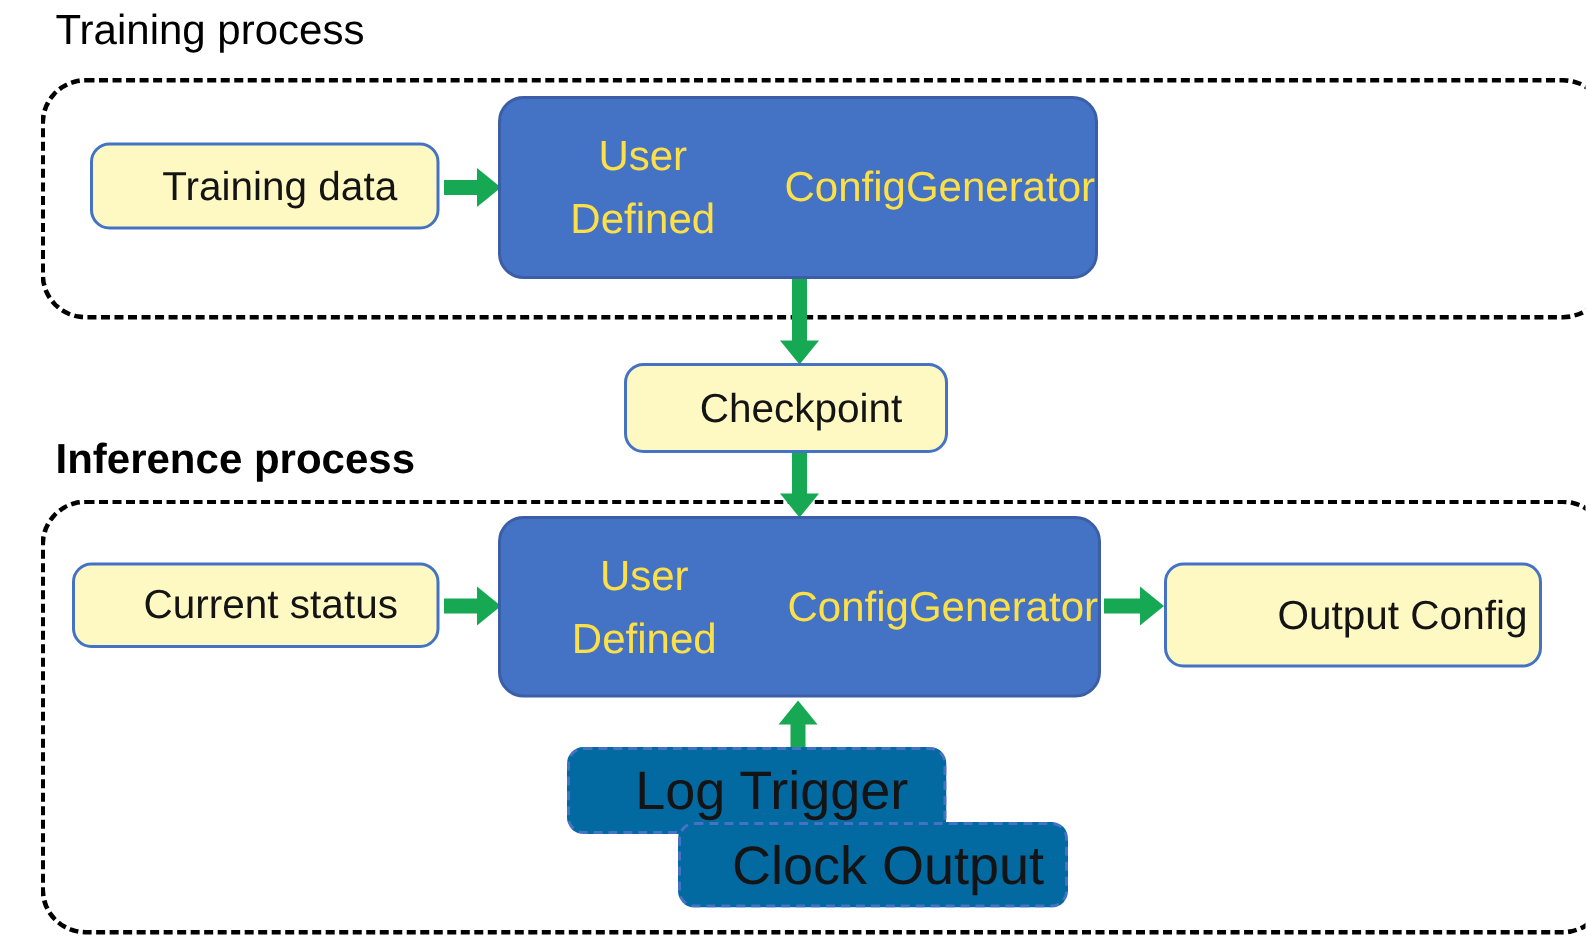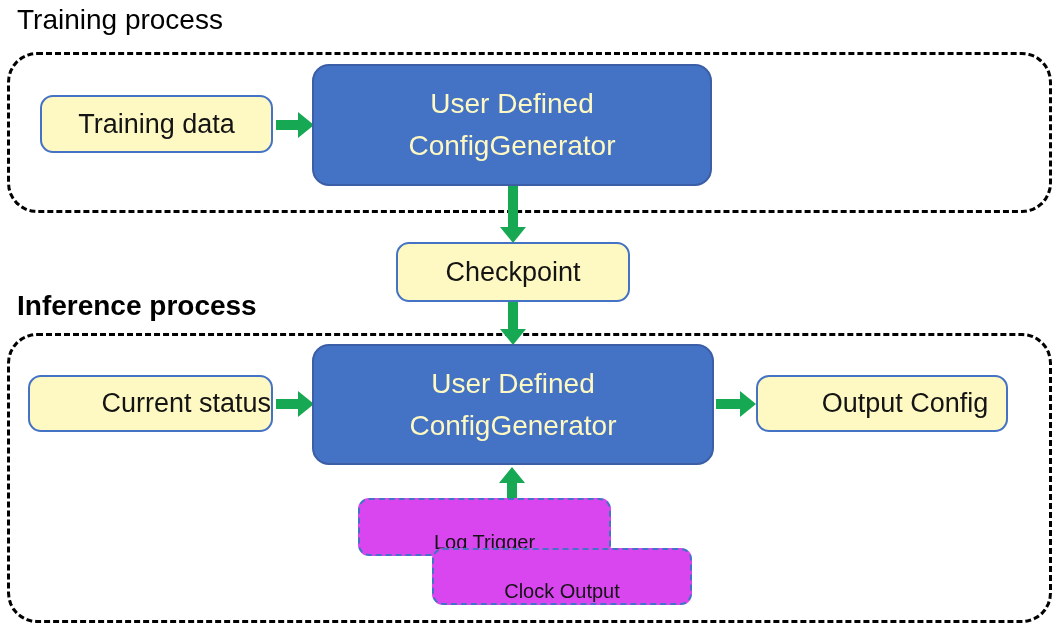--- a/index.html
+++ b/index.html
@@ -5,21 +5,21 @@
   html,body{margin:0;padding:0;}
   body{
     position:relative;
     width:1057px;height:631px;
     background:#ffffff;
     font-family:"Liberation Sans",sans-serif;
     color:#141414;
     overflow:hidden;
     box-sizing:border-box;
   }
-  *{box-sizing:border-box;}
+  *{box-sizing:border-box;margin-left:20px;}
   :root{
     --blue:#4472C4;
     --blue-border:#3B5EA6;
     --green:#17A853;
     --ink:#000000;
   }
   .section-label{
     position:absolute;
     font-size:28px;
     color:var(--ink);
@@ -38,33 +38,33 @@
     border-radius:13px;
     display:flex;align-items:center;justify-content:center;
     font-size:27px;
     color:#141414;
   }
   .blue-box{
     position:absolute;
     background:var(--blue);
     border:2px solid var(--blue-border);
     border-radius:17px;
-    display:flex;flex-direction:column;align-items:center;justify-content:center;
-    color:#fef9c3;
+    display:flex;flex-direction:row;align-items:center;justify-content:center;
+    color:#fde047;
     font-size:28px;
     line-height:42px;
     text-align:center;
   }
   .trigger-box{
     position:absolute;
-    background:#d946ef;
+    background:#0369a1;
     border:2px dashed var(--blue);
     border-radius:11px;
-    display:flex;align-items:flex-end;justify-content:center;
-    font-size:20px;
+    display:flex;align-items:center;justify-content:center;
+    font-size:36px;
     color:#141414;
   }
   .arrow-shaft{
     position:absolute;
     background:var(--green);
   }
   .arrow-head{
     position:absolute;
     width:0;height:0;
   }
@@ -115,34 +115,34 @@
 
 <div class="white-box" style="left:40px;top:95px;width:233px;height:58px;">
   <span>Training data</span>
 </div>
 
 <div class="blue-box" style="left:312px;top:64px;width:400px;height:122px;">
   <span>User Defined</span>
   <span>ConfigGenerator</span>
 </div>
 
-<div class="white-box" style="left:396px;top:242px;width:234px;height:60px;">
+<div class="white-box" style="left:396px;top:242px;width:216px;height:60px;">
   <span>Checkpoint</span>
 </div>
 
-<div class="white-box" style="left:28px;top:375px;width:245px;height:57px;justify-content:flex-end;">
+<div class="white-box" style="left:28px;top:375px;width:245px;height:57px;">
   <span>Current status</span>
 </div>
 
 <div class="blue-box" style="left:312px;top:344px;width:402px;height:121px;">
   <span>User Defined</span>
   <span>ConfigGenerator</span>
 </div>
 
-<div class="white-box" style="left:756px;top:375px;width:252px;height:57px;padding-left:46px;">
+<div class="white-box" style="left:756px;top:375px;width:252px;height:70px;padding-left:46px;">
   <span>Output Config</span>
 </div>
 
 <div class="trigger-box" style="left:358px;top:498px;width:253px;height:58px;">
   <span>Log Trigger</span>
 </div>
 
 <div class="trigger-box" style="left:432px;top:548px;width:260px;height:57px;">
   <span>Clock Output</span>
 </div>

